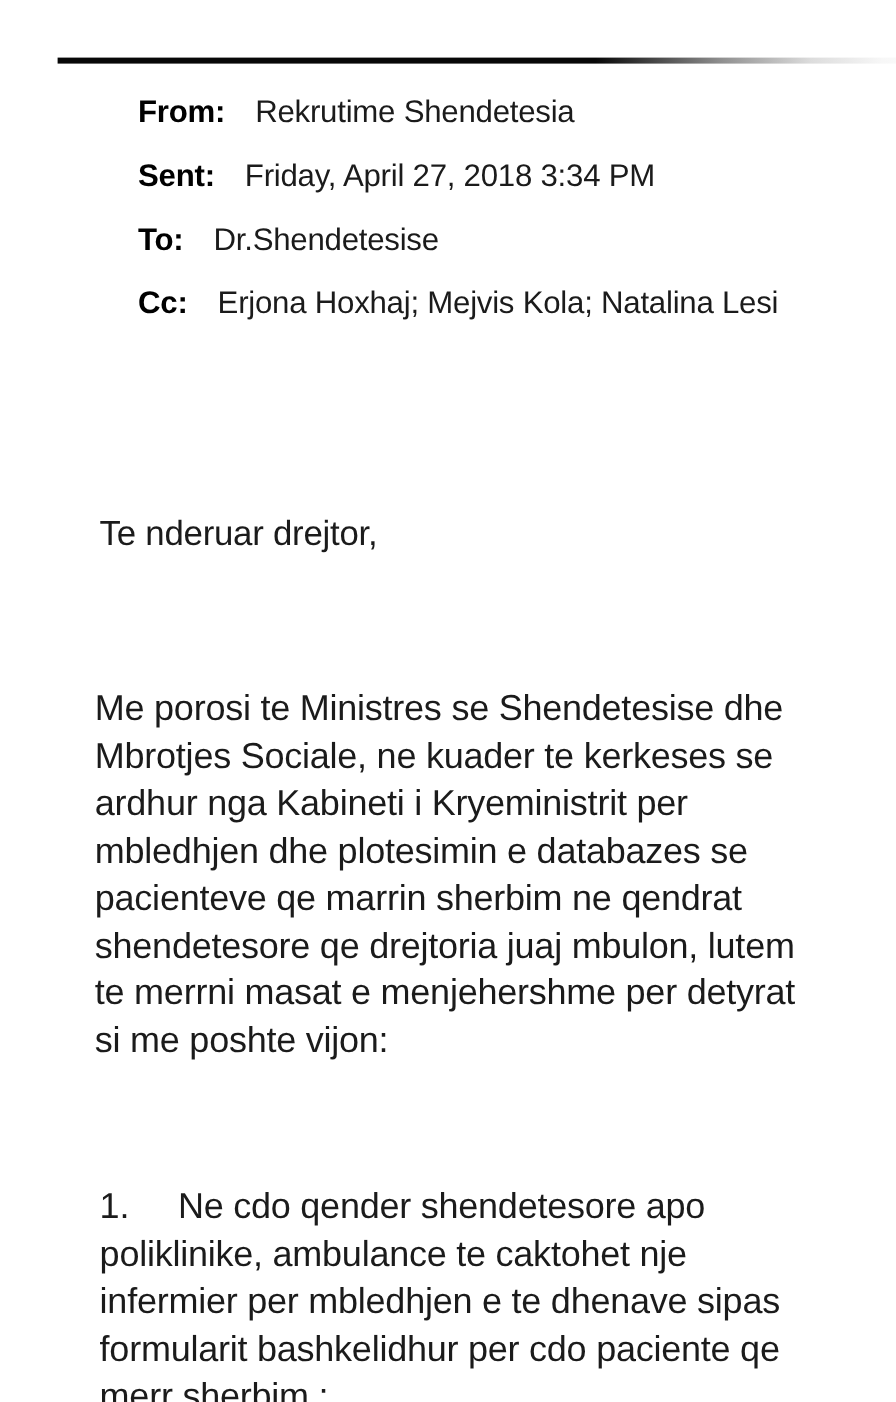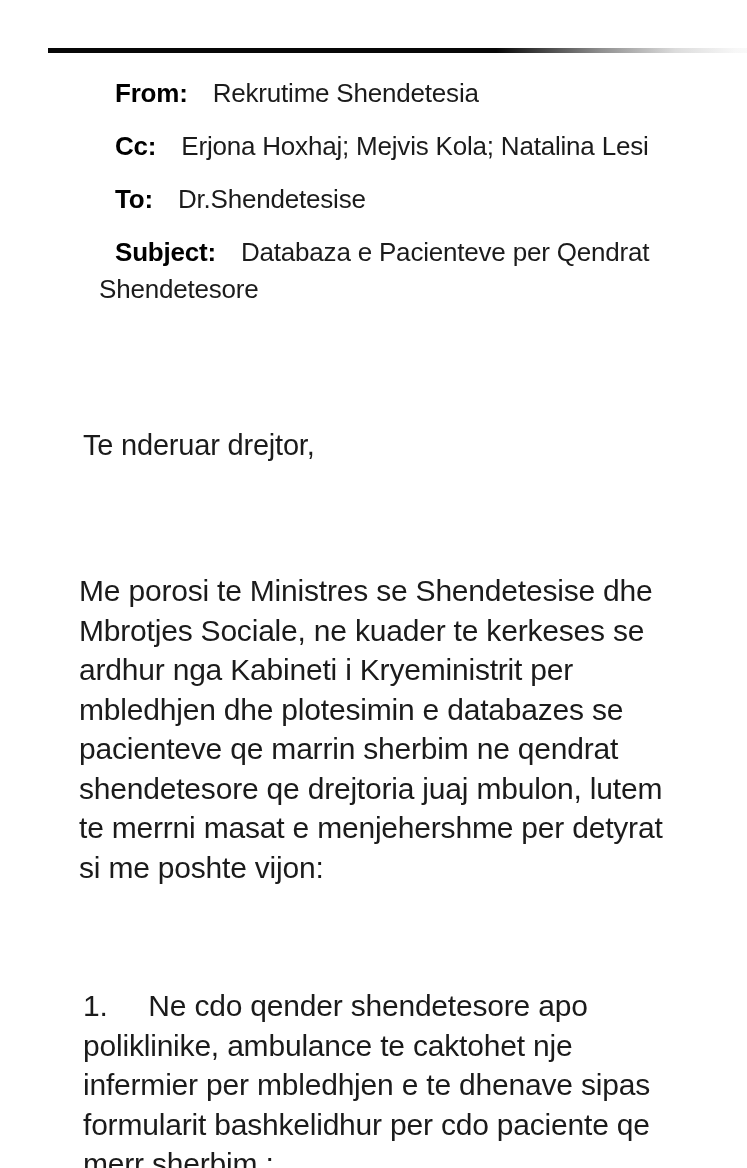--- a/index.html
+++ b/index.html
@@ -89,27 +89,27 @@
 </head>
 <body>
 
 <div class="top-bar"></div>
 
 <div class="email-headers">
   <div class="header-row">
     <span class="header-label">From:</span><span class="header-value">Rekrutime Shendetesia</span>
   </div>
   <div class="header-row">
-    <span class="header-label">Cc:</span><span class="header-value">Erjona Hoxhaj; Mejvis Kola; Natalina Lesi</span>
+    <span class="header-label">Sent:</span><span class="header-value">Friday, April 27, 2018 3:34 PM</span>
   </div>
   <div class="header-row">
     <span class="header-label">To:</span><span class="header-value">Dr.Shendetesise</span>
   </div>
   <div class="header-row">
-    <span class="header-label">Subject:</span><span class="header-value">Databaza e Pacienteve per Qendrat Shendetesore</span>
+    <span class="header-label">Cc:</span><span class="header-value">Erjona Hoxhaj; Mejvis Kola; Natalina Lesi</span>
   </div>
 </div>
 
 <div class="greeting">Te nderuar drejtor,</div>
 
 <div class="paragraph">Me porosi te Ministres se Shendetesise dhe
 Mbrotjes Sociale, ne kuader te kerkeses se
 ardhur nga Kabineti i Kryeministrit per
 mbledhjen dhe plotesimin e databazes se
 pacienteve qe marrin sherbim ne qendrat

